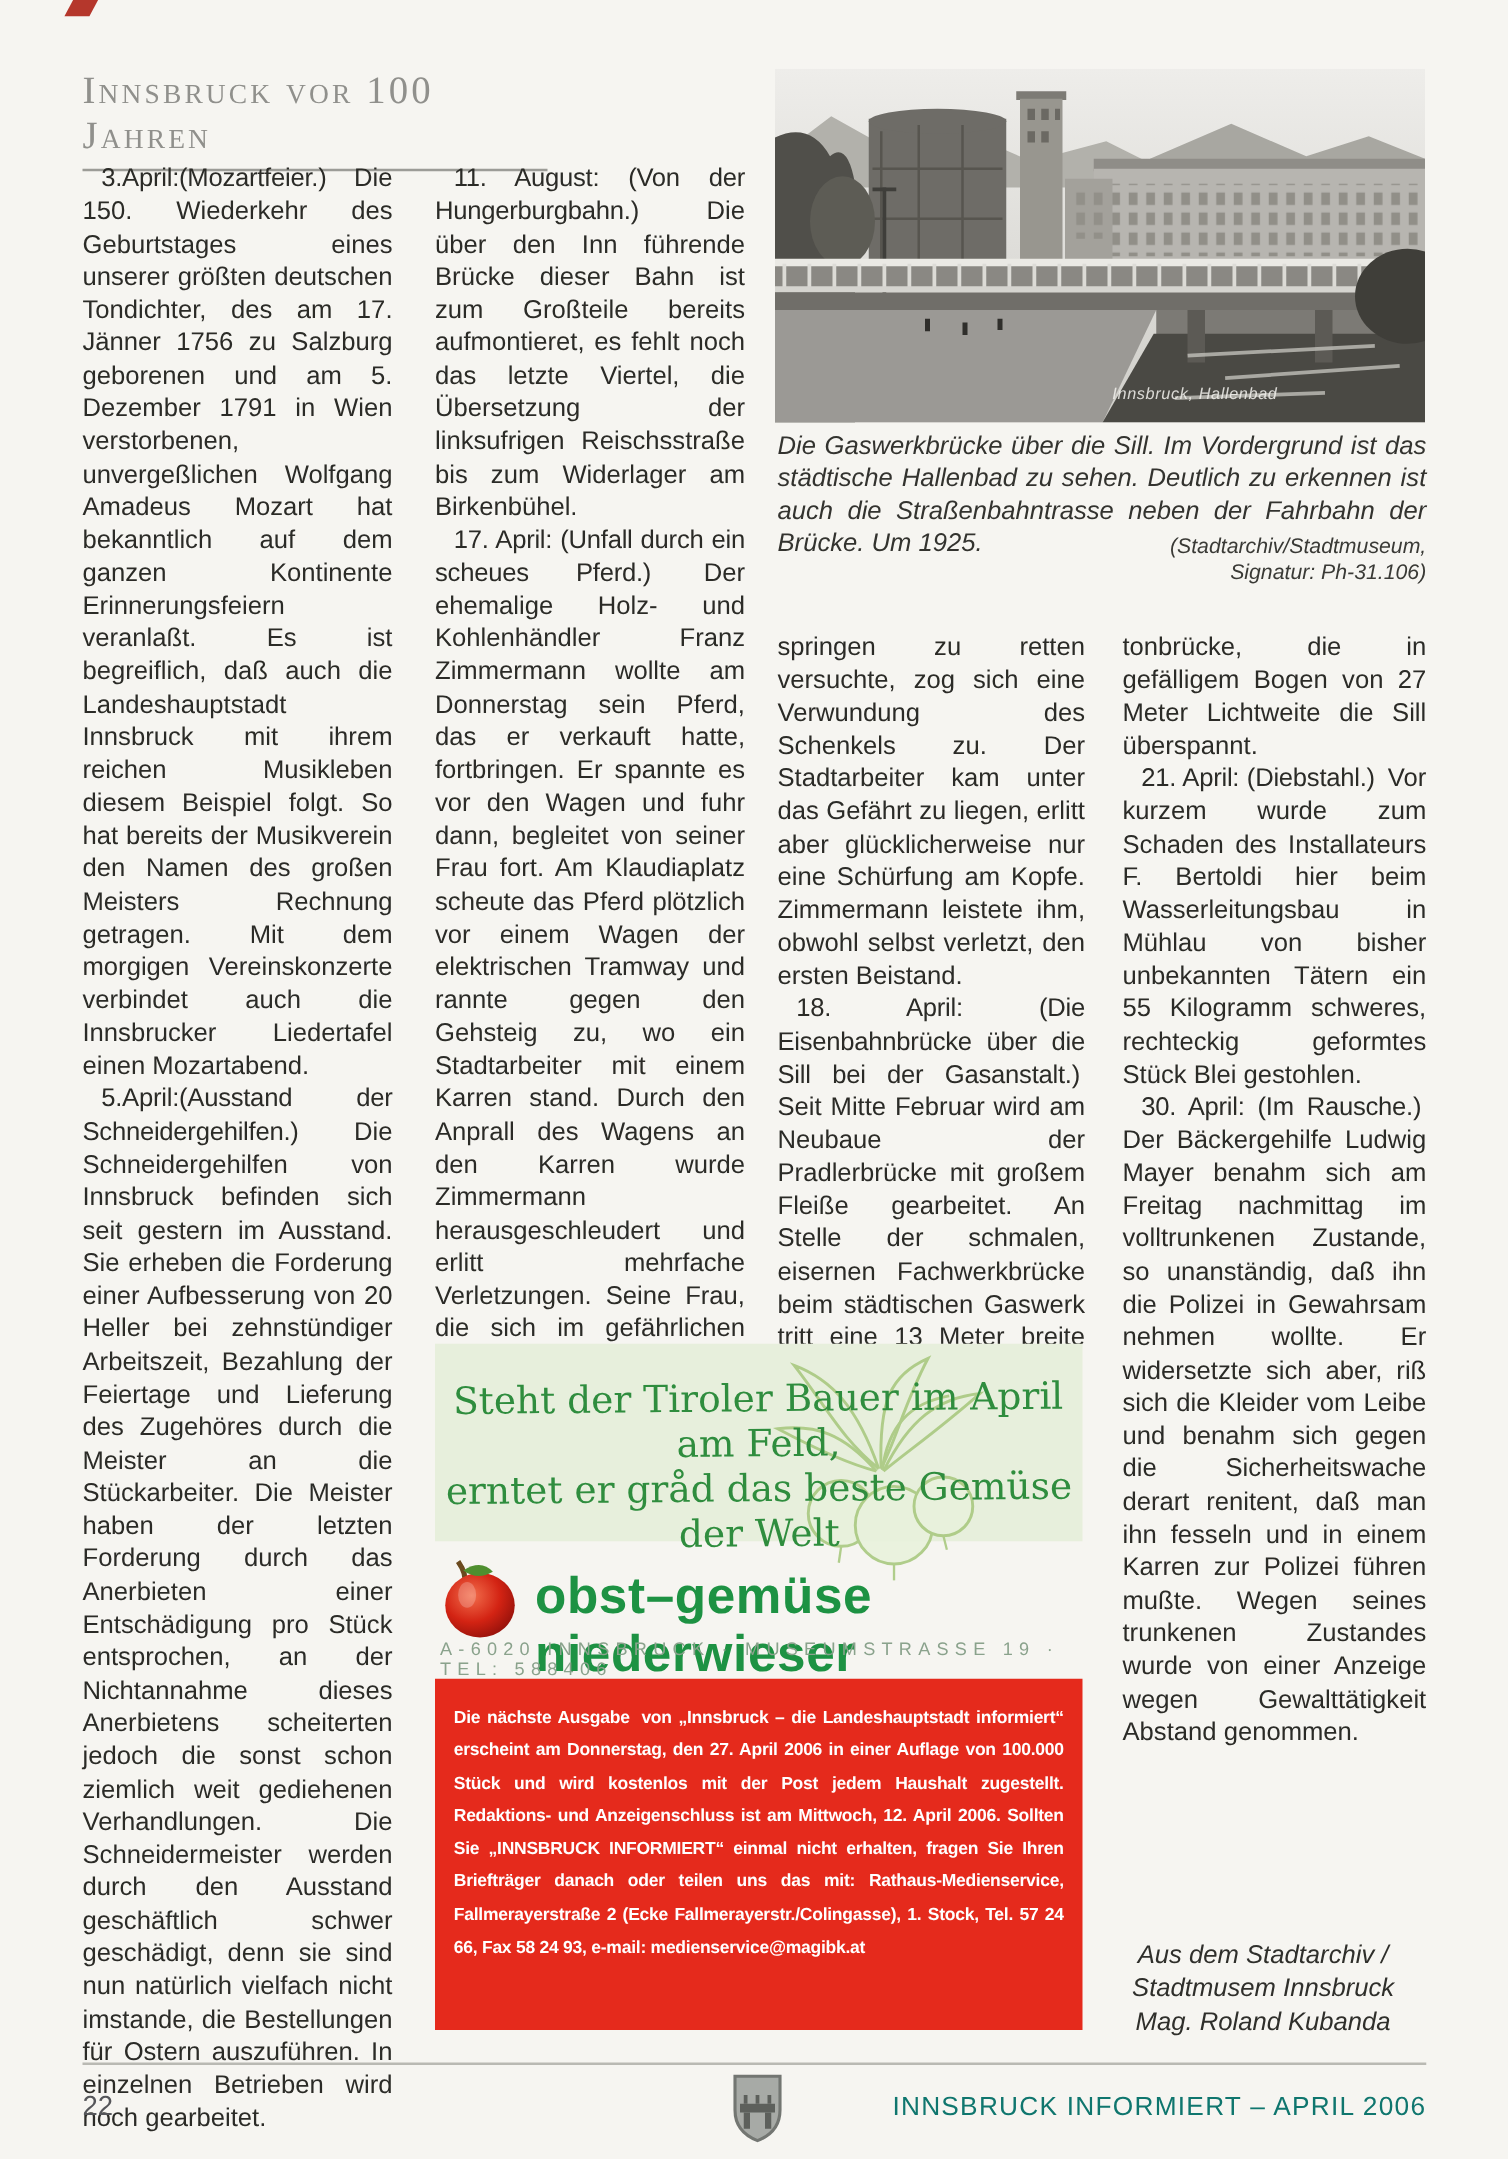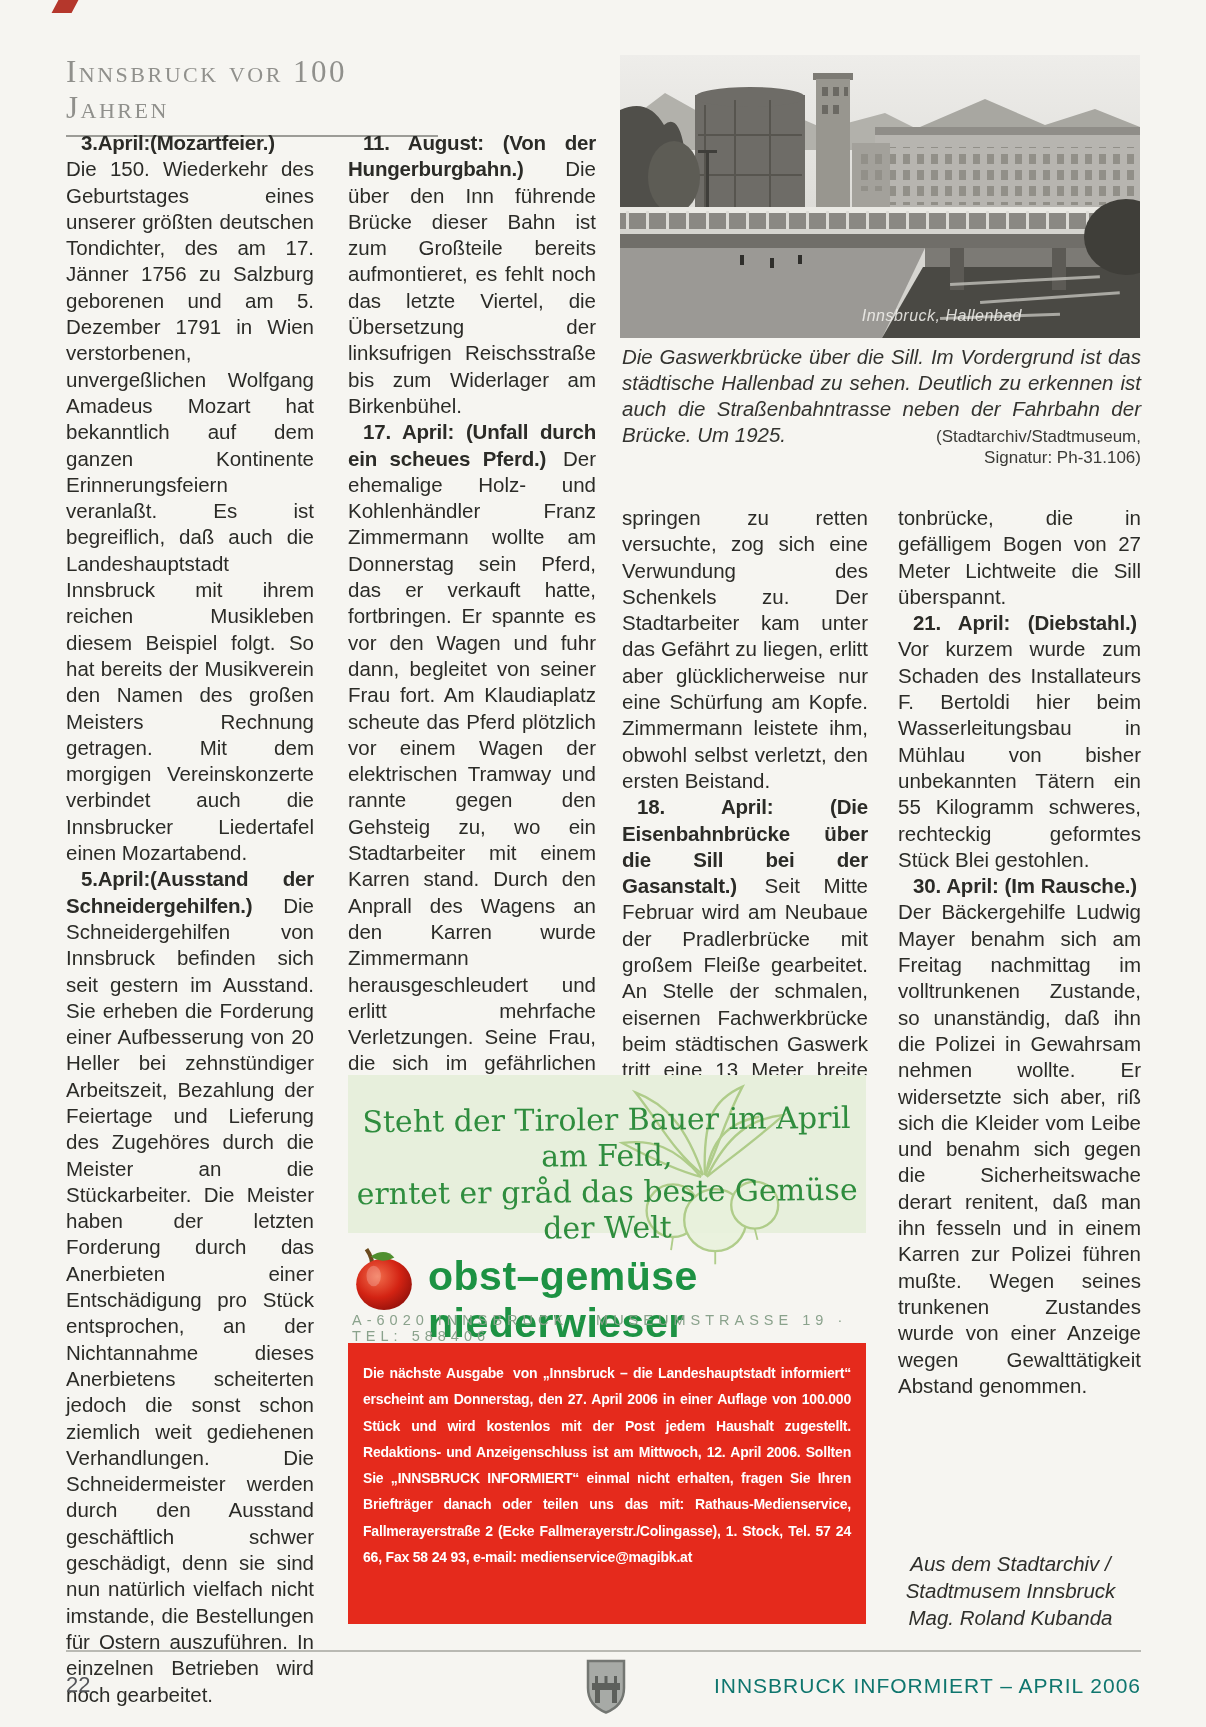--- a/index.html
+++ b/index.html
@@ -23,39 +23,39 @@
     border-bottom:2px solid #9c9c97;padding-bottom:9px;
   }
   
   .col{
     position:absolute;top:130px;width:248px;
     font-size:20.5px;line-height:26.3px;
     text-align:justify;hyphens:auto;-webkit-hyphens:auto;
     color:#2b2b27;
   }
   .col p{margin:0;}
-  .lead{font-weight:bold;padding-left:15px;padding-right:4px;letter-spacing:-0.2px;}
+  .lead{font-weight:normal;padding-left:15px;padding-right:4px;letter-spacing:-0.2px;}
   #col1{left:66px;}
   #col2{left:348px;}
   #col3{left:622px;top:505px;width:246px;}
   #col4{left:898px;top:505px;width:243px;}
   
   .photo{position:absolute;left:620px;top:55px;width:520px;height:283px;}
   .photo svg{display:block;width:100%;height:100%;}
   .photo-overlay{
     position:absolute;right:118px;top:252px;
-    color:#f4f3ef;font-style:italic;font-size:16px;letter-spacing:.5px;opacity:.85;
+    color:#f4f3ef;font-style:italic;font-size:13px;letter-spacing:.5px;opacity:.85;
   }
   .caption{
     position:absolute;left:622px;top:344px;width:519px;
     font-style:italic;font-size:20.5px;line-height:26px;text-align:justify;color:#33332f;
   }
   .credit{
     position:absolute;left:622px;top:426px;width:519px;
-    font-size:17px;line-height:21px;text-align:right;color:#3a3a36;
+    font-style:italic;font-size:17px;line-height:21px;text-align:right;color:#3a3a36;
   }
   
   .ad-box{position:absolute;left:348px;top:1075px;width:518px;height:258px;}
   .ad-green{position:absolute;left:0;top:0;width:518px;height:158px;background:#e7efdc;}
   .ad-veggie{position:absolute;left:205px;top:6px;width:300px;height:188px;z-index:1;opacity:.9;}
   .ad-rule-label-wrap{position:absolute;left:0;top:7px;width:100%;text-align:center;z-index:2;}
   .ad-rule-label{
     display:inline-block;font-size:13px;letter-spacing:5px;color:#4aa050;
     border-bottom:1px solid #6cae6f;padding:0 6px 2px 6px;
   }

